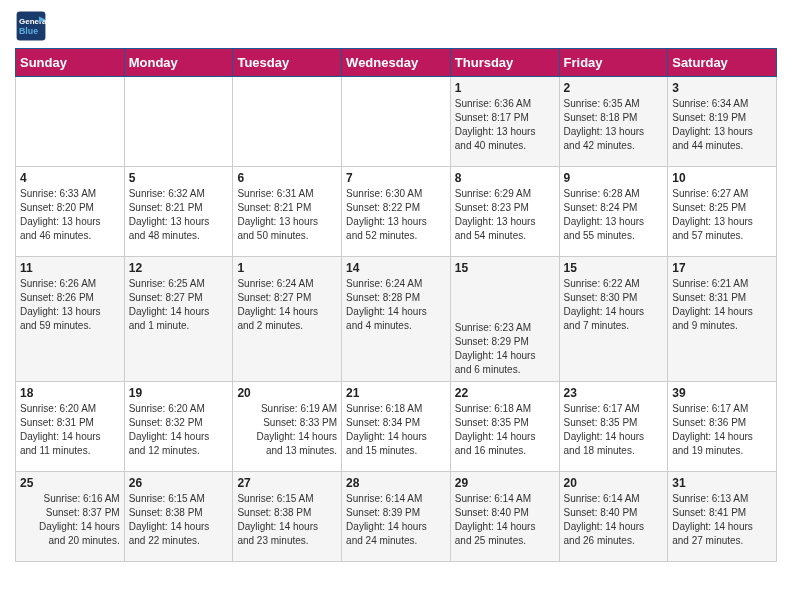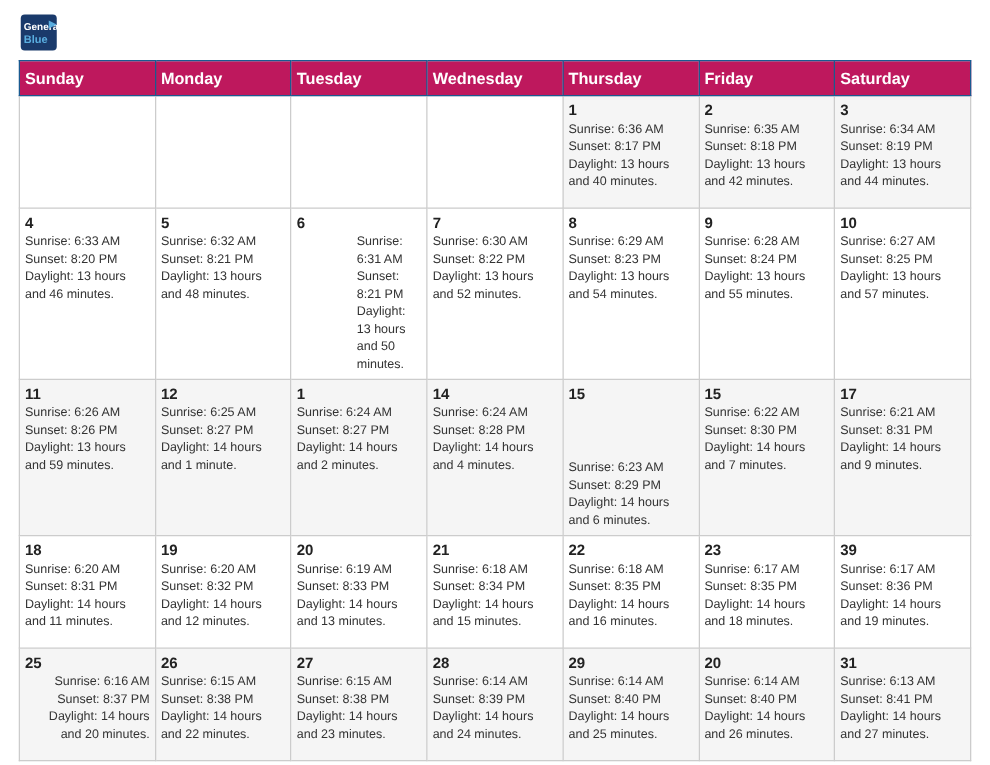--- a/index.html
+++ b/index.html
@@ -156,21 +156,21 @@
           </td>
           <td>
             <span class="day-num">5</span>
             <div class="cell-content" style="white-space: pre-line;">Sunrise: 6:32 AM
 Sunset: 8:21 PM
 Daylight: 13 hours
 and 48 minutes.</div>
           </td>
           <td>
             <span class="day-num">6</span>
-            <div class="cell-content" style="white-space: pre-line; margin-left: 48px;">Sunrise: 6:31 AM
+            <div class="cell-content" style="white-space: pre-line;">Sunrise: 6:31 AM
 Sunset: 8:21 PM
 Daylight: 13 hours
 and 50 minutes.</div>
           </td>
           <td>
             <span class="day-num">7</span>
             <div class="cell-content" style="white-space: pre-line;">Sunrise: 6:30 AM
 Sunset: 8:22 PM
 Daylight: 13 hours
 and 52 minutes.</div>
@@ -258,21 +258,21 @@
           </td>
           <td>
             <span class="day-num">19</span>
             <div class="cell-content" style="white-space: pre-line;">Sunrise: 6:20 AM
 Sunset: 8:32 PM
 Daylight: 14 hours
 and 12 minutes.</div>
           </td>
           <td>
             <span class="day-num">20</span>
-            <div class="cell-content" style="white-space: pre-line;">Sunrise: 6:19 AM
+            <div class="cell-content" style="white-space: pre-line; text-align: right;">Sunrise: 6:19 AM
 Sunset: 8:33 PM
 Daylight: 14 hours
 and 13 minutes.</div>
           </td>
           <td>
             <span class="day-num">21</span>
             <div class="cell-content" style="white-space: pre-line;">Sunrise: 6:18 AM
 Sunset: 8:34 PM
 Daylight: 14 hours
 and 15 minutes.</div>

